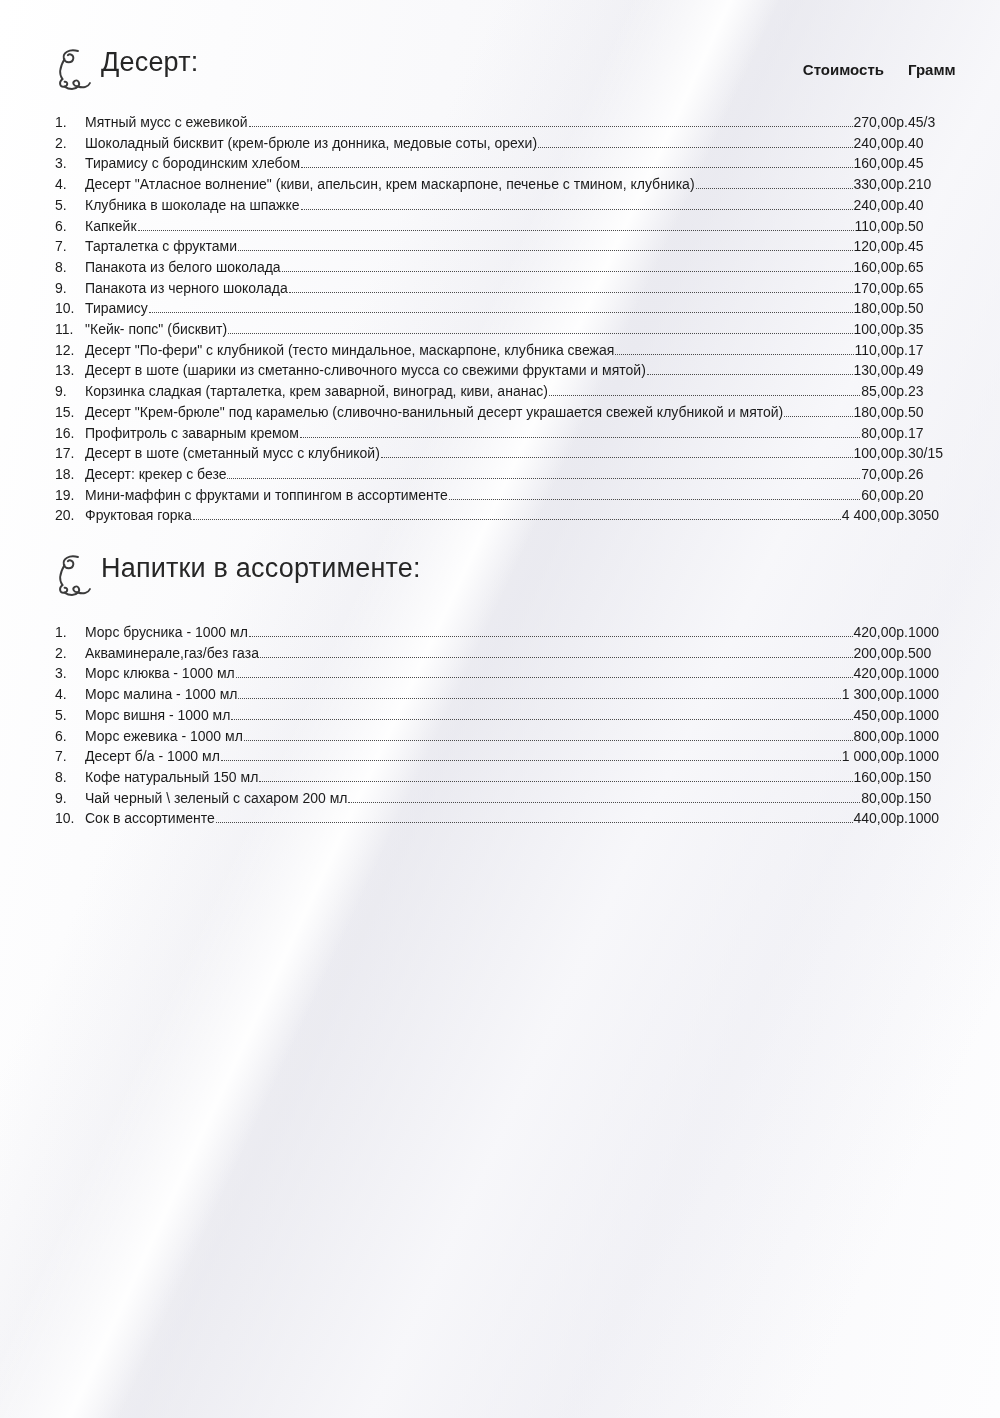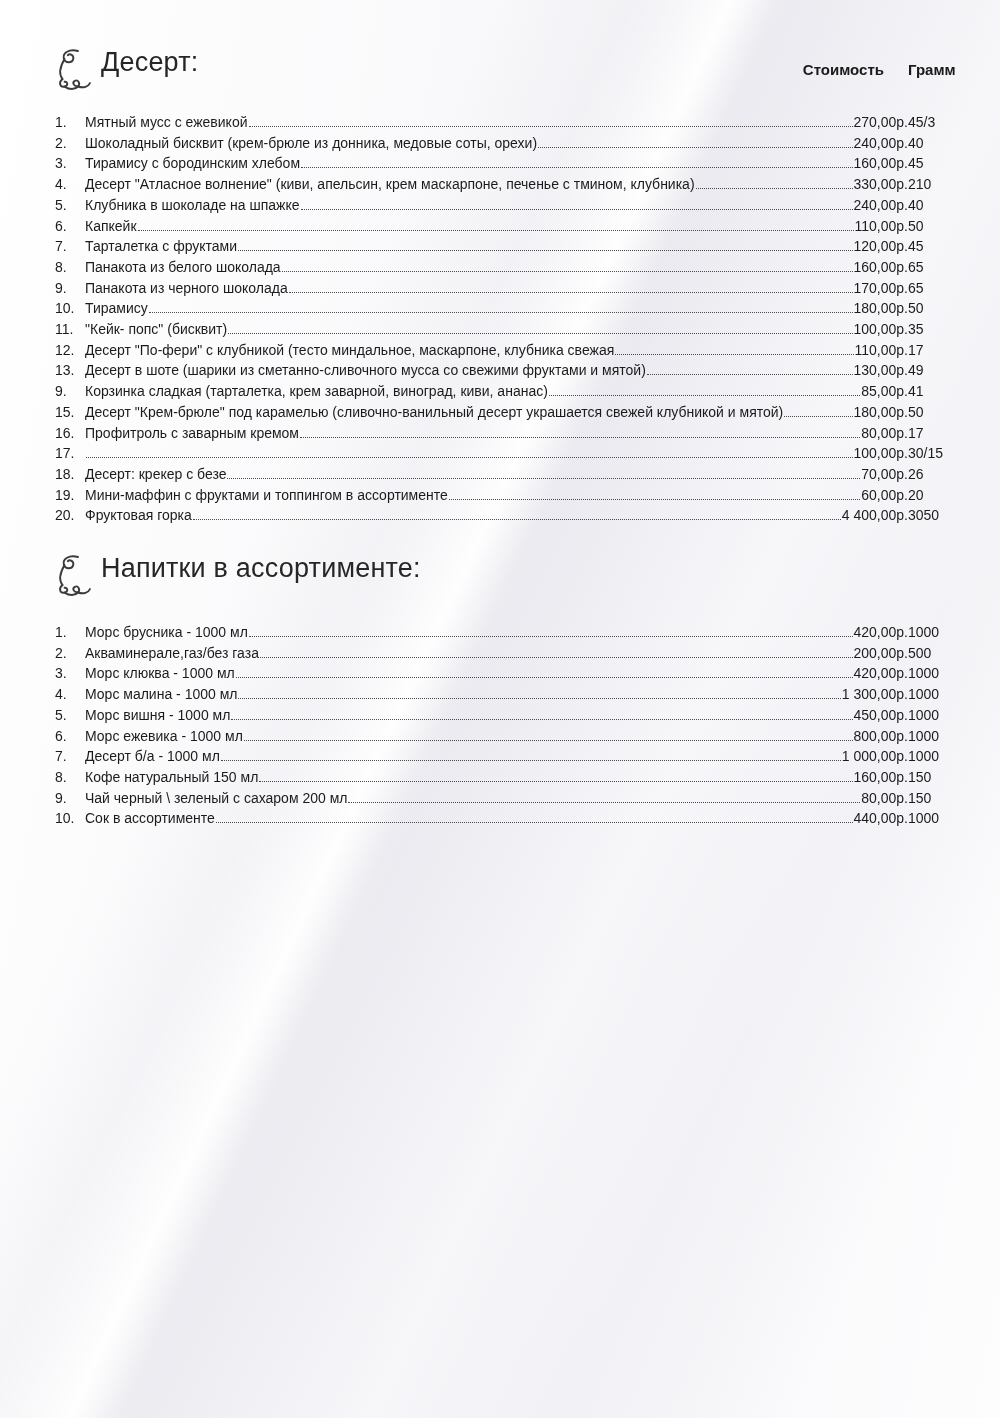--- a/index.html
+++ b/index.html
@@ -206,41 +206,42 @@
     <span class="dots"></span>
     <span class="price">130,00р.</span>
     <span class="grams">49</span>
   </div>
 
   <div class="row">
     <span class="num">9.</span>
     <span class="name">Корзинка сладкая (тарталетка, крем заварной, виноград, киви, ананас)</span>
     <span class="dots"></span>
     <span class="price">85,00р.</span>
-    <span class="grams">41</span>
+    <span class="grams">23</span>
   </div>
 
   <div class="row">
     <span class="num">15.</span>
     <span class="name">Десерт "Крем-брюле" под карамелью (сливочно-ванильный десерт украшается свежей клубникой и мятой)</span>
     <span class="dots"></span>
     <span class="price">180,00р.</span>
     <span class="grams">50</span>
   </div>
 
   <div class="row">
     <span class="num">16.</span>
     <span class="name">Профитроль с заварным кремом</span>
     <span class="dots"></span>
     <span class="price">80,00р.</span>
     <span class="grams">17</span>
   </div>
 
   <div class="row">
     <span class="num">17.</span>
+    <span class="name">Десерт в шоте (сметанный мусс с клубникой)</span>
     <span class="dots"></span>
     <span class="price">100,00р.</span>
     <span class="grams">30/15</span>
   </div>
 
   <div class="row">
     <span class="num">18.</span>
     <span class="name">Десерт: крекер с безе</span>
     <span class="dots"></span>
     <span class="price">70,00р.</span>

